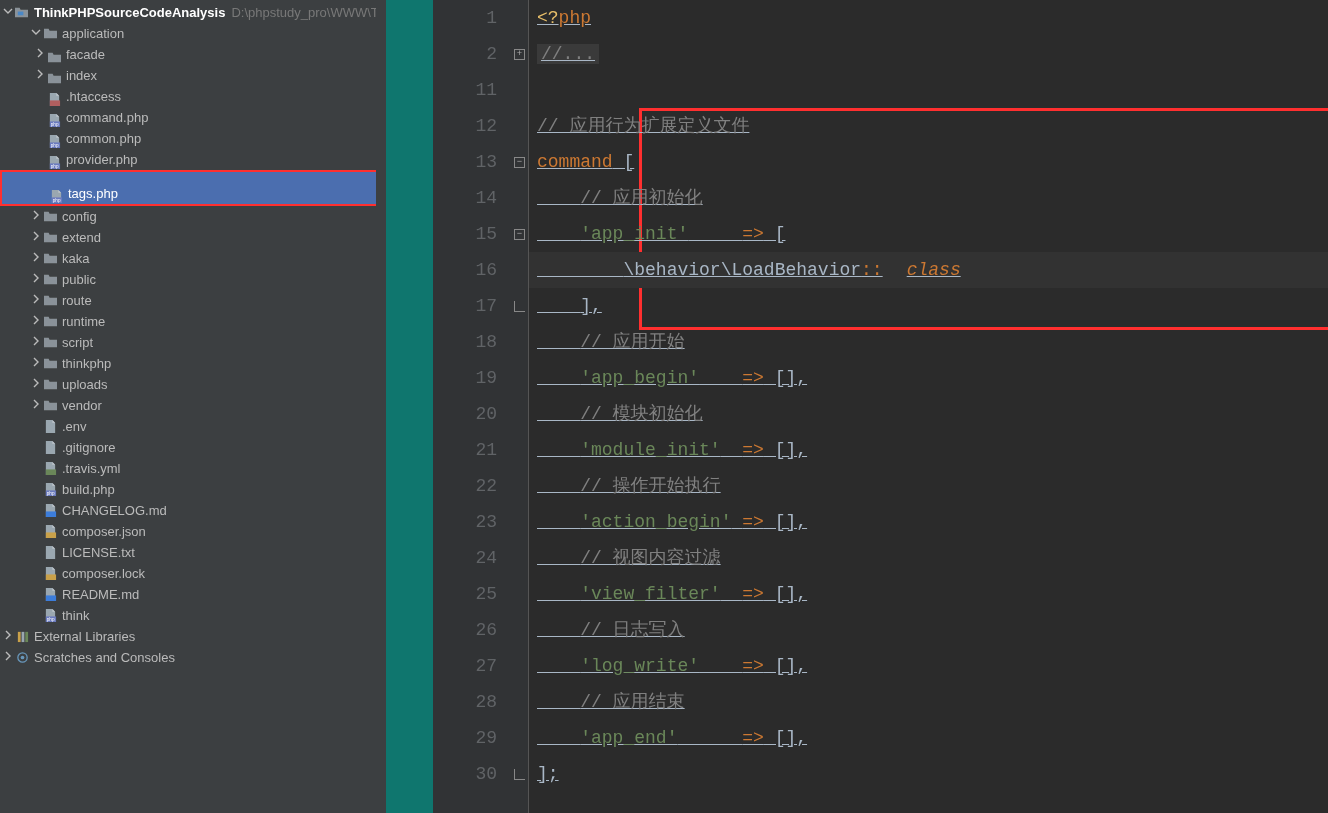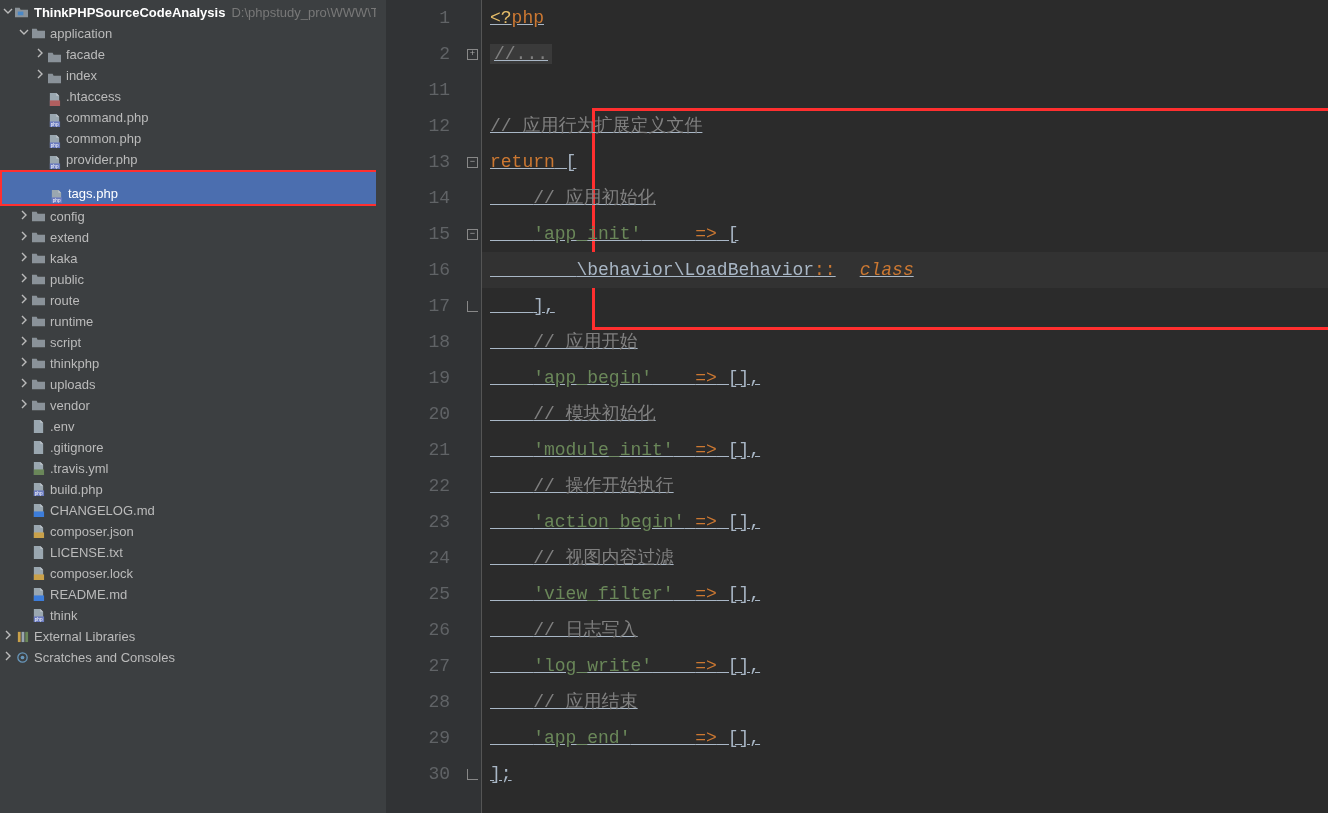--- a/index.html
+++ b/index.html
@@ -1,31 +1,31 @@
 <!DOCTYPE html>
 <html><head>
 <meta charset="utf-8">
 <style>
   * { margin:0; padding:0; box-sizing:border-box; }
   html,body { height:100%; width:100%; background:#2b2b2b; color:#a9b7c6; font-family:"Segoe UI", sans-serif; font-size:13px; overflow:hidden; }
-  .app { display:flex; width:1328px; height:813px; background:#0f766e; }
+  .app { display:flex; width:1328px; height:813px; background:#0f766e;gap:47px; }
   .sidebar { width:386px; background:#3c3f41; overflow:hidden; position:relative; }
   .tree { padding-top:2px; }
   .row { display:flex; align-items:center; height:21px; line-height:21px; white-space:nowrap; cursor:default; }
   .row .arrow { width:12px; text-align:center; color:#bbbbbb; font-size:10px; }
   .row .icon { width:16px; height:16px; display:flex; align-items:center; justify-content:center; margin-right:4px; }
   .row .label { color:#bbbbbb; }
   .row .path  { color:#787878; margin-left:6px; }
   .row.selected { background:#4b6eaf; }
   .row.selected .label { color:#ffffff; }
   .row.highlighted { border:2px solid #ff2f2f; height:36px; }
   .row.highlighted .label { color:#ffffff; }
 
   .ind0 { padding-left:2px; }
-  .ind1 { padding-left:18px; }
+  .ind1 { padding-left:30px; }
   .ind2 { padding-left:34px;align-items:flex-end; }
 
   .svg-toggle { width:10px; height:10px; }
   .svg-folder { width:15px; height:13px; }
   .svg-file   { width:13px; height:15px; }
 
   .editor { flex:1; background:#2b2b2b; display:flex; font-family:Consolas, "Courier New", monospace; font-size:18px; position:relative; }
   .gutter { width:78px; background:#313335; color:#606366; text-align:right; padding-right:14px; position:relative; }
   .gutter .gline { height:36px; line-height:36px; }
   .foldbar { width:18px; background:#313335; border-right:1px solid #555555; }
@@ -466,21 +466,21 @@
         <div class="fline">
           <div style="width:11px;height:11px;border-left:1px solid #888;border-bottom:1px solid #888;"></div>
         </div>
       </div>
     <div class="code" id="code">
       <div class="red-box code"></div>
     <div class="cline"><span class="tk-tag">&lt;?</span><span class="tk-kw">php</span></div>
         <div class="cline"><span class="tk-cmt " style="background: rgb(58, 58, 58); color: rgb(128, 128, 128); padding: 0px 4px;">//...</span></div>
         <div class="cline"></div>
         <div class="cline"><span class="tk-cmt">// 应用行为扩展定义文件</span></div>
-        <div class="cline"><span class="tk-kw">return</span><span class="tk-br"> [</span></div>
+        <div class="cline"><span class="tk-kw">command</span><span class="tk-br"> [</span></div>
         <div class="cline"><span class="">    </span><span class="tk-cmt">// 应用初始化</span></div>
         <div class="cline"><span class="">    </span><span class="tk-str">'app_init'</span><span class="">     </span><span class="tk-op">=&gt;</span><span class="tk-br"> [</span></div>
         <div class="cline cur-line"><span class="">        </span><span class="tk-cls">\behavior\LoadBehavior</span><span class="tk-op">::</span><span class="tk-const">class</span></div>
         <div class="cline"><span class="">    </span><span class="tk-br">],</span></div>
         <div class="cline"><span class="">    </span><span class="tk-cmt">// 应用开始</span></div>
         <div class="cline"><span class="">    </span><span class="tk-str">'app_begin'</span><span class="">    </span><span class="tk-op">=&gt;</span><span class="tk-br"> [],</span></div>
         <div class="cline"><span class="">    </span><span class="tk-cmt">// 模块初始化</span></div>
         <div class="cline"><span class="">    </span><span class="tk-str">'module_init'</span><span class="">  </span><span class="tk-op">=&gt;</span><span class="tk-br"> [],</span></div>
         <div class="cline"><span class="">    </span><span class="tk-cmt">// 操作开始执行</span></div>
         <div class="cline"><span class="">    </span><span class="tk-str">'action_begin'</span><span class=""> </span><span class="tk-op">=&gt;</span><span class="tk-br"> [],</span></div>

